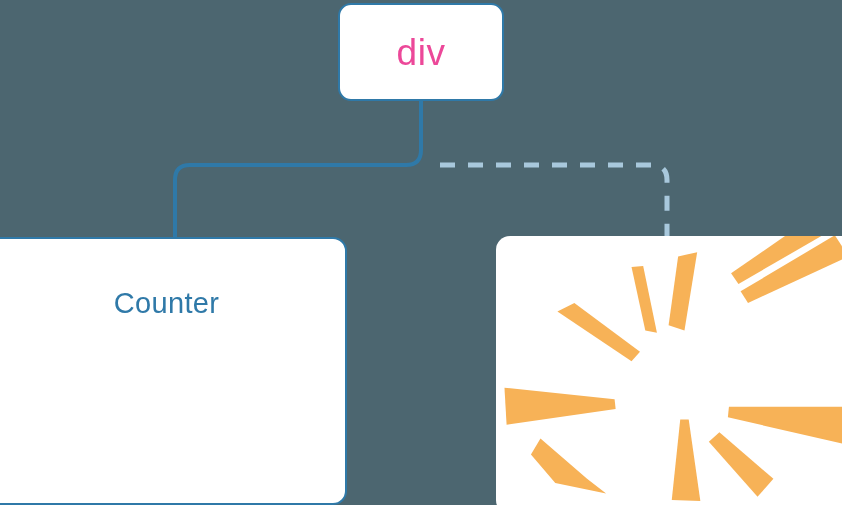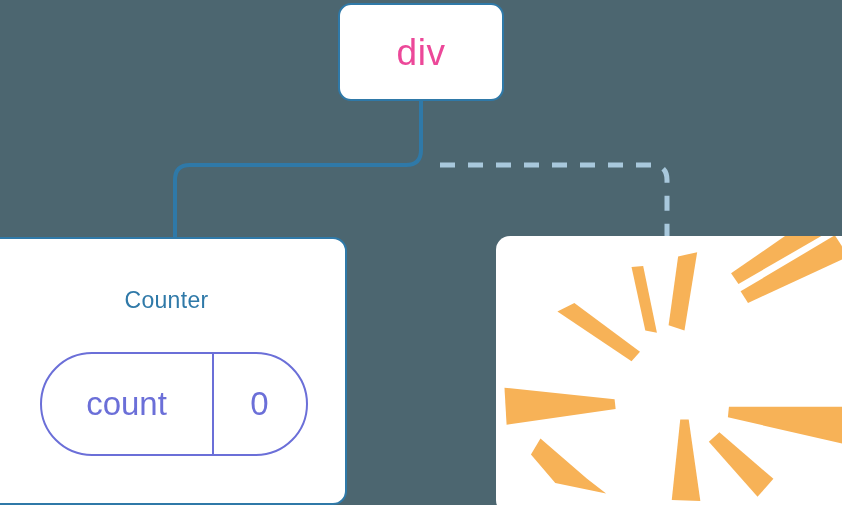--- a/index.html
+++ b/index.html
@@ -25,21 +25,21 @@
     color:#ec4899;font-size:37px;letter-spacing:0.5px;line-height:1;
   }
 
   
   #node-counter{
     left:-14px;top:237px;width:361px;height:268px;
     border:2px solid #2f79a8;border-radius:14px;
     display:flex;flex-direction:column;align-items:center;
   }
   #node-counter .title{
-    color:#2f79a8;font-size:23px;line-height:1;margin-top:50px;
+    color:#2f79a8;font-size:29px;line-height:1;margin-top:50px;
     letter-spacing:0.3px;
   }
   .state-pill{
     margin-top:40px;margin-left:14px;
     width:268px;height:104px;
     border:2px solid #6b6fd8;border-radius:52px;
     display:flex;align-items:stretch;box-sizing:border-box;
     background:#ffffff;
   }
   .state-pill .key{
@@ -70,24 +70,20 @@
     <path d="M440,165 L652,165 Q667,165 667,180 L667,238" fill="none" stroke="#a8c8dc" stroke-width="5" stroke-dasharray="15 13" stroke-linecap="butt"></path>
   </svg>
 
   <div class="node" id="node-div">
     <span class="tag">div</span>
   </div>
 
   <div class="node" id="node-counter">
     <span class="title">Counter</span>
 
-    <div class="state-pill">
-      <span class="key">count</span>
-      <span class="val">0</span>
-    </div>
   </div>
 
   <div class="node" id="node-sparkle">
     <svg width="360" height="278" viewBox="0 0 340 260">
       <g id="sparkle-rays" fill="#f7b257">
           <polygon points="172,18 190,14 178,88 163,83"></polygon>
           <polygon points="128,28 139,27 152,90 141,88"></polygon>
           <polygon points="58,70 74,62 136,108 128,117"></polygon>
           <polygon points="8,142 10,177 113,162 112,153"></polygon>
           <polygon points="104,242 86,228 42,190 33,205 56,232"></polygon>

